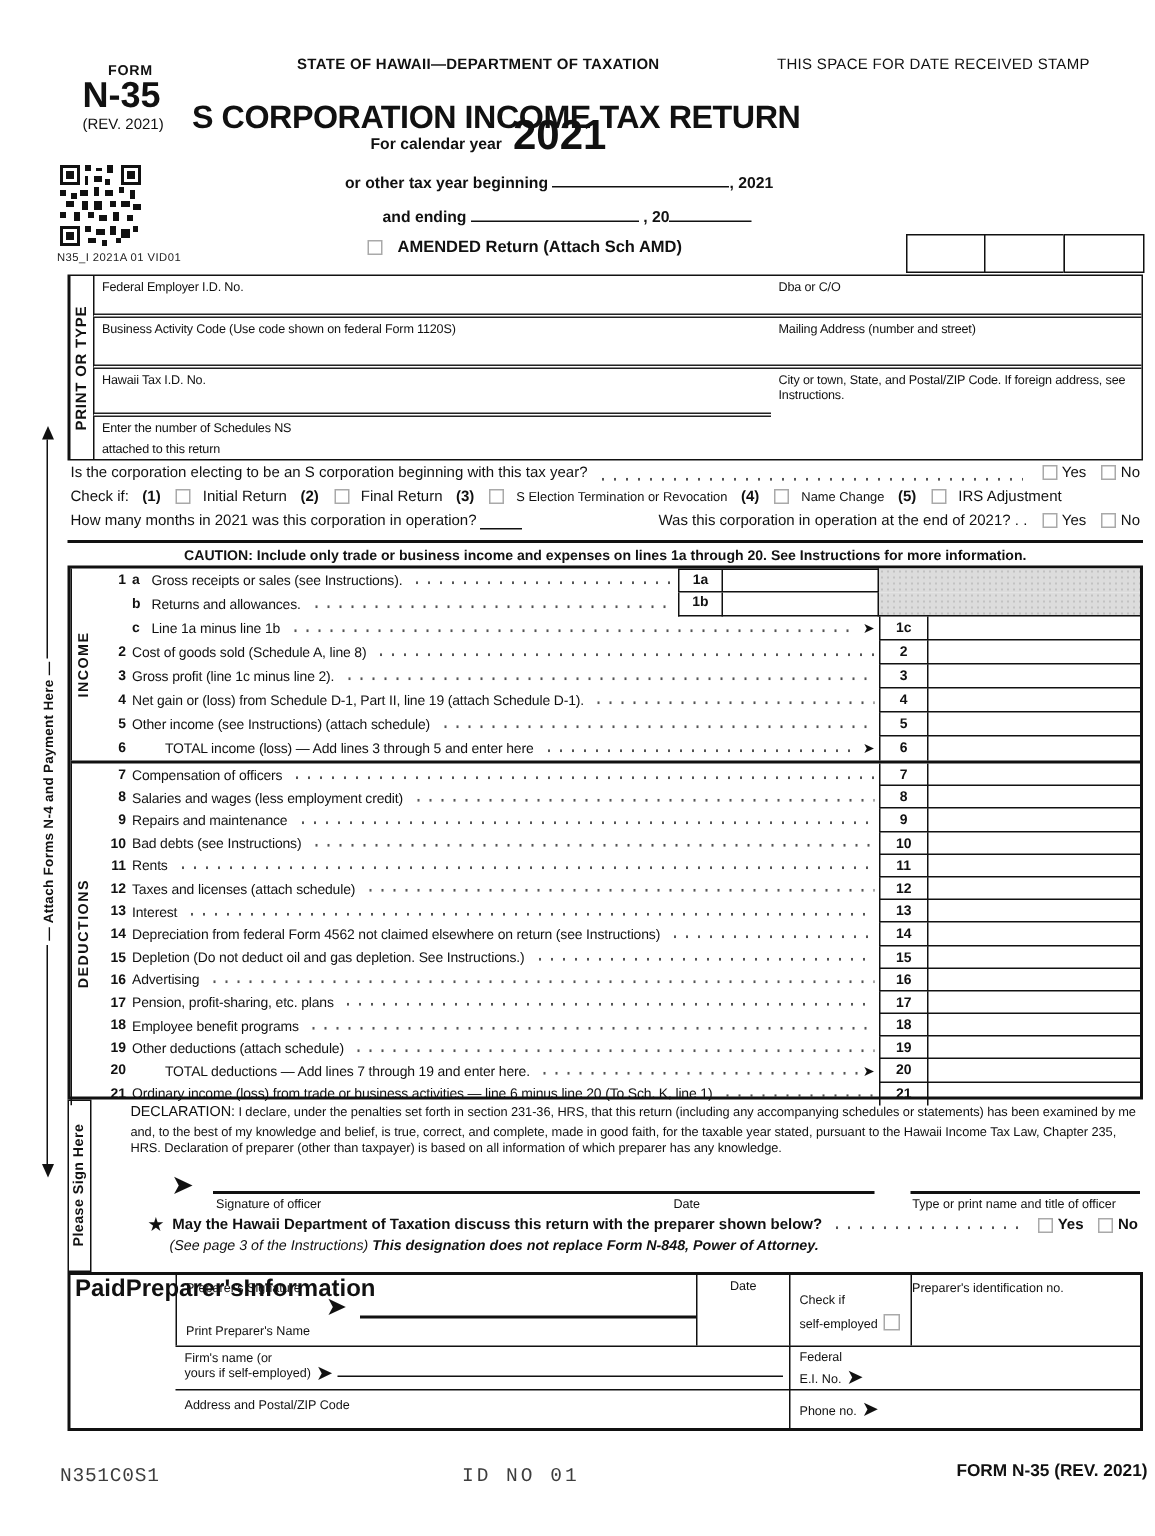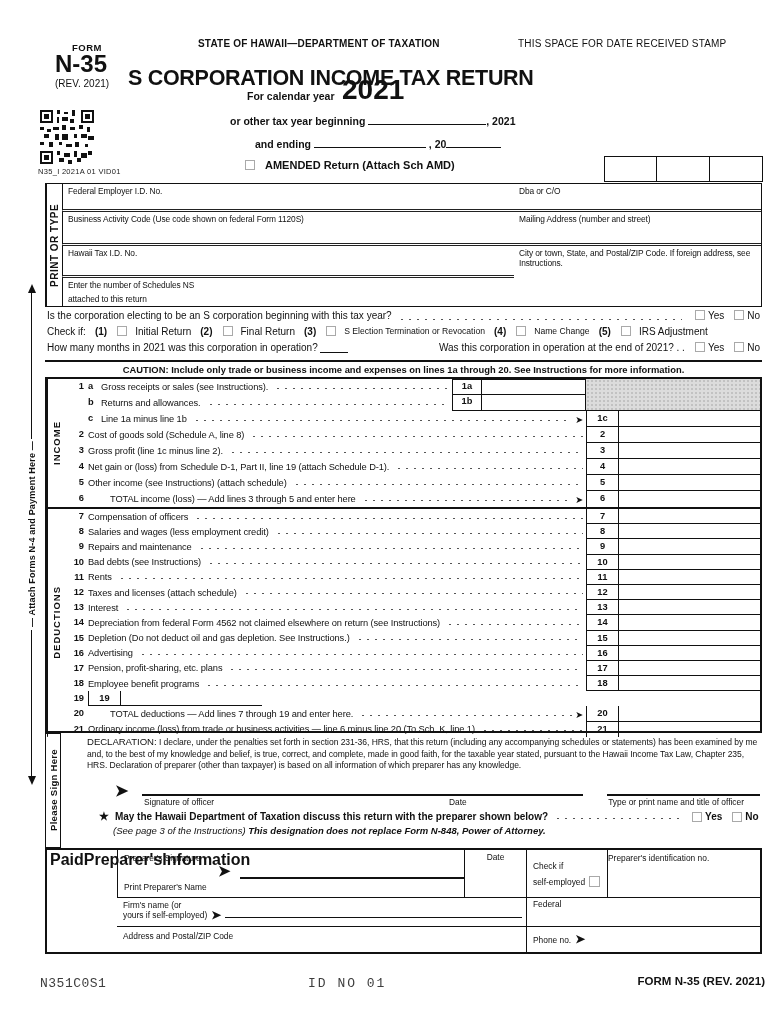--- a/index.html
+++ b/index.html
@@ -488,20 +488,24 @@
             <div class="c-num">18</div>
             <div class="c-desc">
                 <span>Employee benefit programs</span>
                 <span class="leader"></span>
               </div>
             <div class="c-box">18</div>
             <div class="c-amt"></div>
           </div>
           <div class="irow">
             <div class="c-num">19</div>
+            <div class="c-desc">
+                <span>Other deductions (attach schedule)</span>
+                <span class="leader"></span>
+              </div>
             <div class="c-box">19</div>
             <div class="c-amt"></div>
           </div>
           <div class="irow">
             <div class="c-num">20</div>
             <div class="c-desc">
                 <span class="ind">TOTAL deductions — Add lines 7 through 19 and enter here.</span>
                 <span class="leader"></span>
                 <span class="arr">➤</span>
               </div>
@@ -576,20 +580,21 @@
       <div class="pF">
         <div>Firm's name (or</div>
         <div class="frow">
           <span>yours if self-employed)</span>
           <span class="parr2">➤</span>
           <span class="fline"></span>
         </div>
       </div>
       <div class="pG">
         <div>Federal</div>
+        <div><span>E.I. No.</span><span class="parr2">➤</span></div>
       </div>
       <div class="pH"><span>Address and Postal/ZIP Code</span></div>
       <div class="pI">
         <span>Phone no.</span><span class="parr2">➤</span>
       </div>
     </div>
 
   </div>
 
   <div class="f-left">N351C0S1</div>

